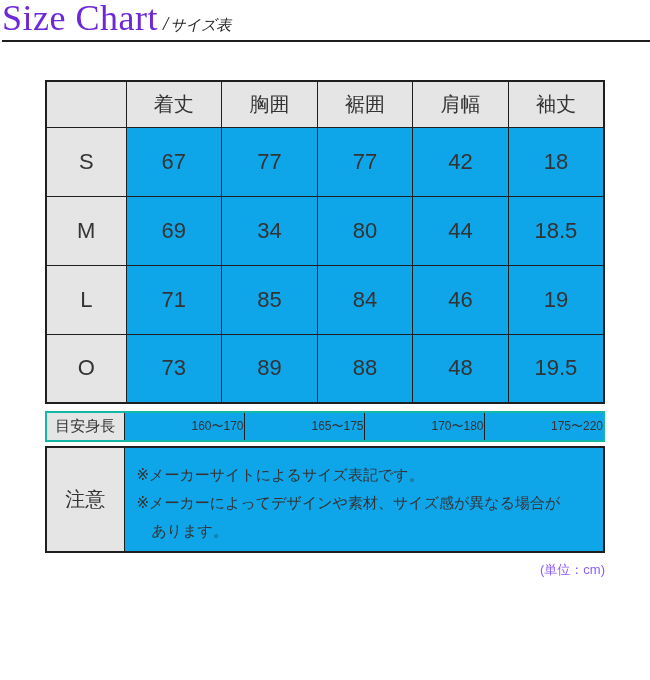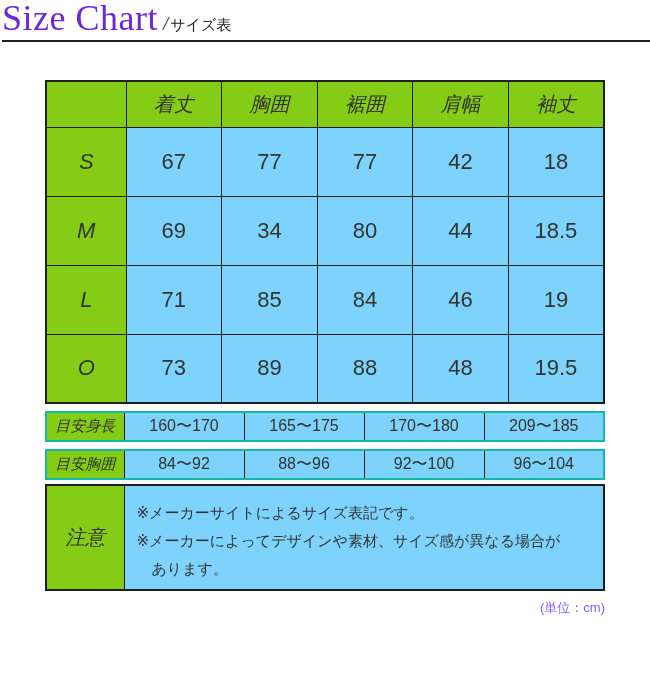--- a/index.html
+++ b/index.html
@@ -17,50 +17,50 @@
     font-weight: normal; font-size: 36px; color: #6d28d9;
     letter-spacing: 0.5px;
   }
   .title .t-sep {
     font-family: "Liberation Serif", "DejaVu Serif", serif;
     font-style: italic; font-weight: 400;
     font-size: 19px; color: #222222; margin: 0 2px 0 5px;
   }
   .title .t-ja {
     font-family: "Liberation Sans", "DejaVu Sans", sans-serif;
-    font-weight: 400; font-size: 15px; color: #222222;
+    font-weight: 400; font-size: 15px; color: #222222; font-style: italic;
   }
   .divider { border-top: 2px solid #1f1f1f; margin-top: 2px; }
 
   .content { width: 560px; margin: 38px 0 0 45px; }
 
   table { border-collapse: collapse; width: 560px; table-layout: fixed; }
   th, td {
     border: 1px solid #1f1f1f;
     text-align: center; vertical-align: middle;
     font-weight: 400; padding: 0;
     overflow: hidden;
   }
-  th { background: #84cc16; font-style: italic; }
-  td { background: #7dd3fc; }
+  th { background: #e5e5e5; }
+  td { background: #0ea5e9; }
 
   .main-table { border: 2px solid #1f1f1f; }
   .main-table col.col-size { width: 80px; }
   .main-table thead tr { height: 46px; }
   .main-table thead th { font-size: 20px; }
   .main-table tbody tr { height: 69px; }
   .main-table tbody th { font-size: 22px; }
   .main-table tbody td { font-size: 22px; }
 
   .ref-table { border: 2px solid #14b8a6; margin-top: 7px; }
   .ref-table col.col-label { width: 78px; }
   .ref-table tr { height: 29px; }
   .ref-table th { font-size: 15px; }
   .ref-table th.label-small { font-size: 12px; letter-spacing: -0.5px; }
-  .ref-table td { font-size: 16px; }
+  .ref-table td { font-size: 12px; text-align: right; }
 
   .notice-table { border: 2px solid #1f1f1f; margin-top: 4px; }
   .notice-table col.col-label { width: 78px; }
   .notice-table th { font-size: 20px; height: 100px; margin-top: 7px; }
   .notice-table td {
     text-align: left; font-size: 15px; line-height: 28px;
     padding: 13px 10px 6px 12px;
   }
 
   .unit-note { width: 560px; margin: 8px 0 0 45px; text-align: right; font-size: 13px; color: #8b5cf6; }
@@ -139,43 +139,25 @@
         <col>
         <col>
         <col>
       </colgroup>
     <tbody>
         <tr>
       <th>目安身長</th>
       <td>160〜170</td>
       <td>165〜175</td>
       <td>170〜180</td>
-      <td>209〜185</td>
+      <td>175〜220</td>
     </tr>
   </tbody>
     </table>
 
-  <table class="ref-table">
-    <colgroup>
-        <col class="col-label">
-        <col>
-        <col>
-        <col>
-        <col>
-      </colgroup>
-    <tbody>
-        <tr>
-      <th>目安胸囲</th>
-      <td>84〜92</td>
-      <td>88〜96</td>
-      <td>92〜100</td>
-      <td>96〜104</td>
-    </tr>
-  </tbody>
-    </table>
 
 
   <table class="notice-table">
     <colgroup>
         <col class="col-label">
         <col>
       </colgroup>
     <tbody>
         <tr>
       <th>注意</th>

